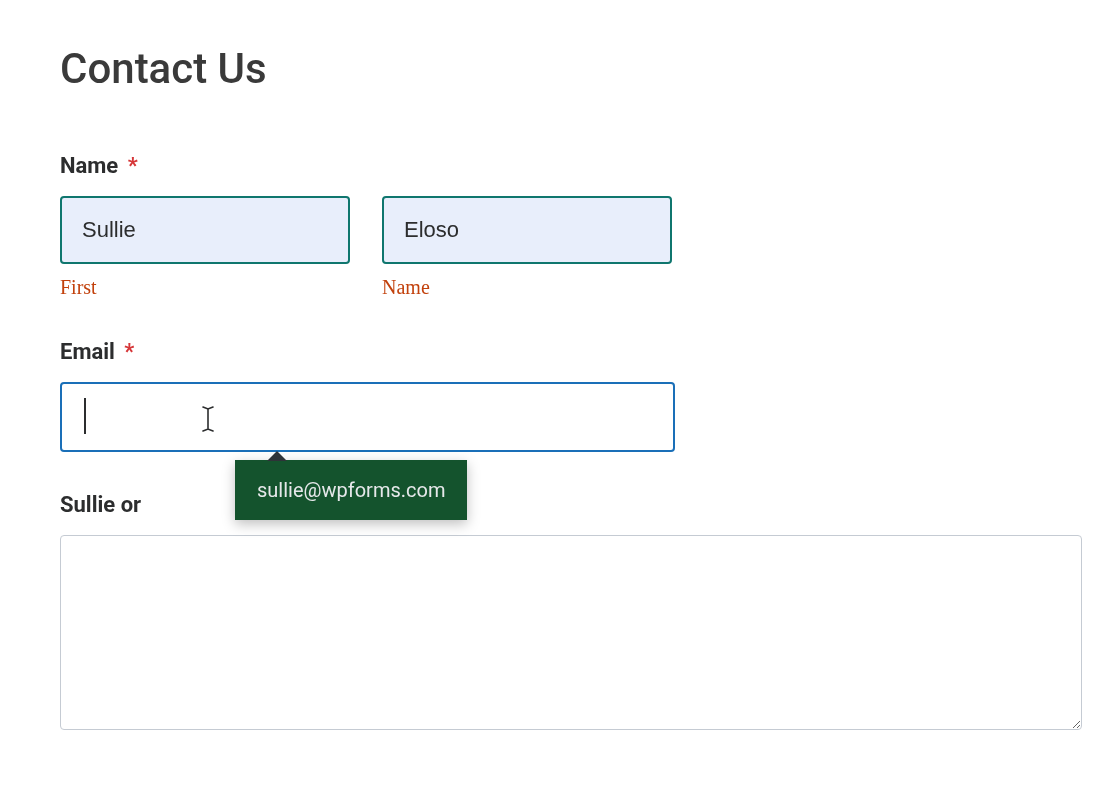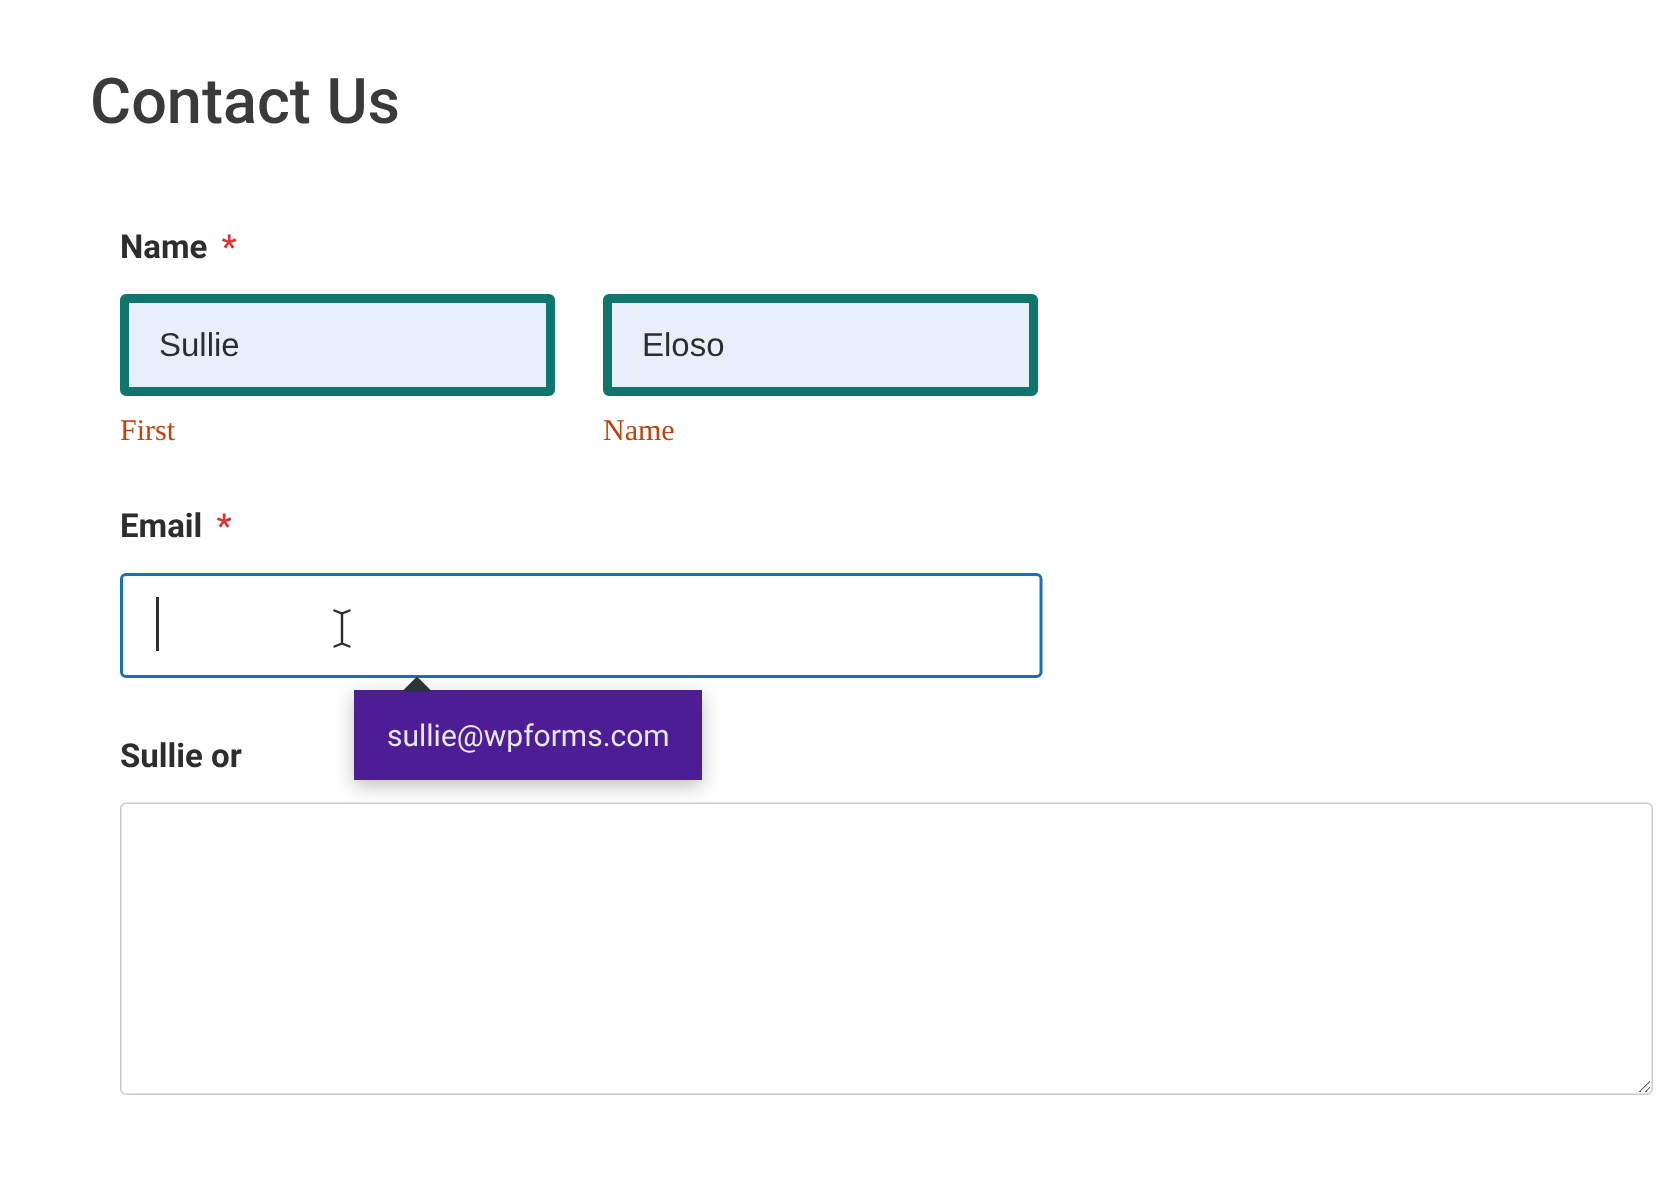--- a/index.html
+++ b/index.html
@@ -16,21 +16,20 @@
     }
     .page-title {
       font-size: 42px;
       font-weight: 500;
       color: #3a3a3a;
       margin-bottom: 60px;
       margin-top: 24px;
     }
     .field-group {
       margin-bottom: 40px;
-      margin-left: 20px;
     }
     .field-label {
       font-size: 22px;
       font-weight: 700;
       color: #2c2d2e;
       margin-bottom: 18px;
       display: block;
     }
     .required-asterisk {
       color: #d63638;
@@ -44,21 +43,21 @@
     .name-col {
       display: flex;
       flex-direction: column;
       width: 290px;
     }
     .text-input {
       width: 100%;
       height: 68px;
       padding: 0 20px;
       font-size: 22px;
-      border: 6px solid #0f766e;
+      border: 2px solid #0f766e;
       border-radius: 4px;
       background: #e8eefb;
       color: #2c2d2e;
       outline: none;
     }
     .sub-label {
       font-size: 20px;
       color: #c2410c;
       margin-top: 12px;
       font-family: Liberation Serif, serif;
@@ -90,22 +89,22 @@
       position: absolute;
       left: 140px;
       top: 24px;
       width: 16px;
       height: 26px;
       pointer-events: none;
     }
     .autofill-tooltip {
       position: absolute;
       top: 78px;
-      left: 156px;
-      background: #4c1d95;
+      left: 175px;
+      background: #14532d;
       color: #e6e8ea;
       font-size: 20px;
       padding: 18px 22px;
       border-radius: 0;
       white-space: nowrap;
       box-shadow: 0 4px 12px rgba(0,0,0,0.25);
     }
     .autofill-tooltip::before {
       content: "";
       position: absolute;

